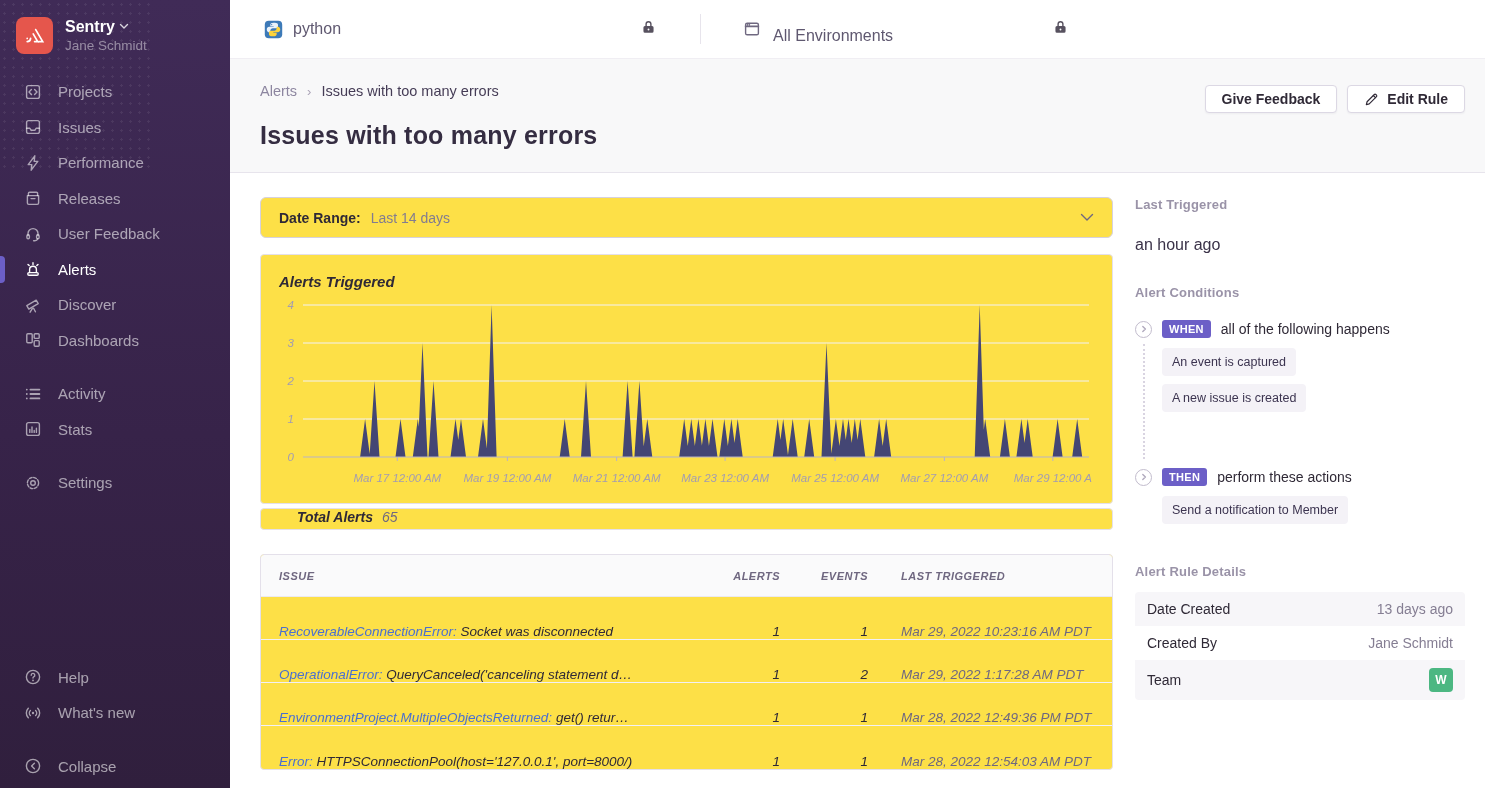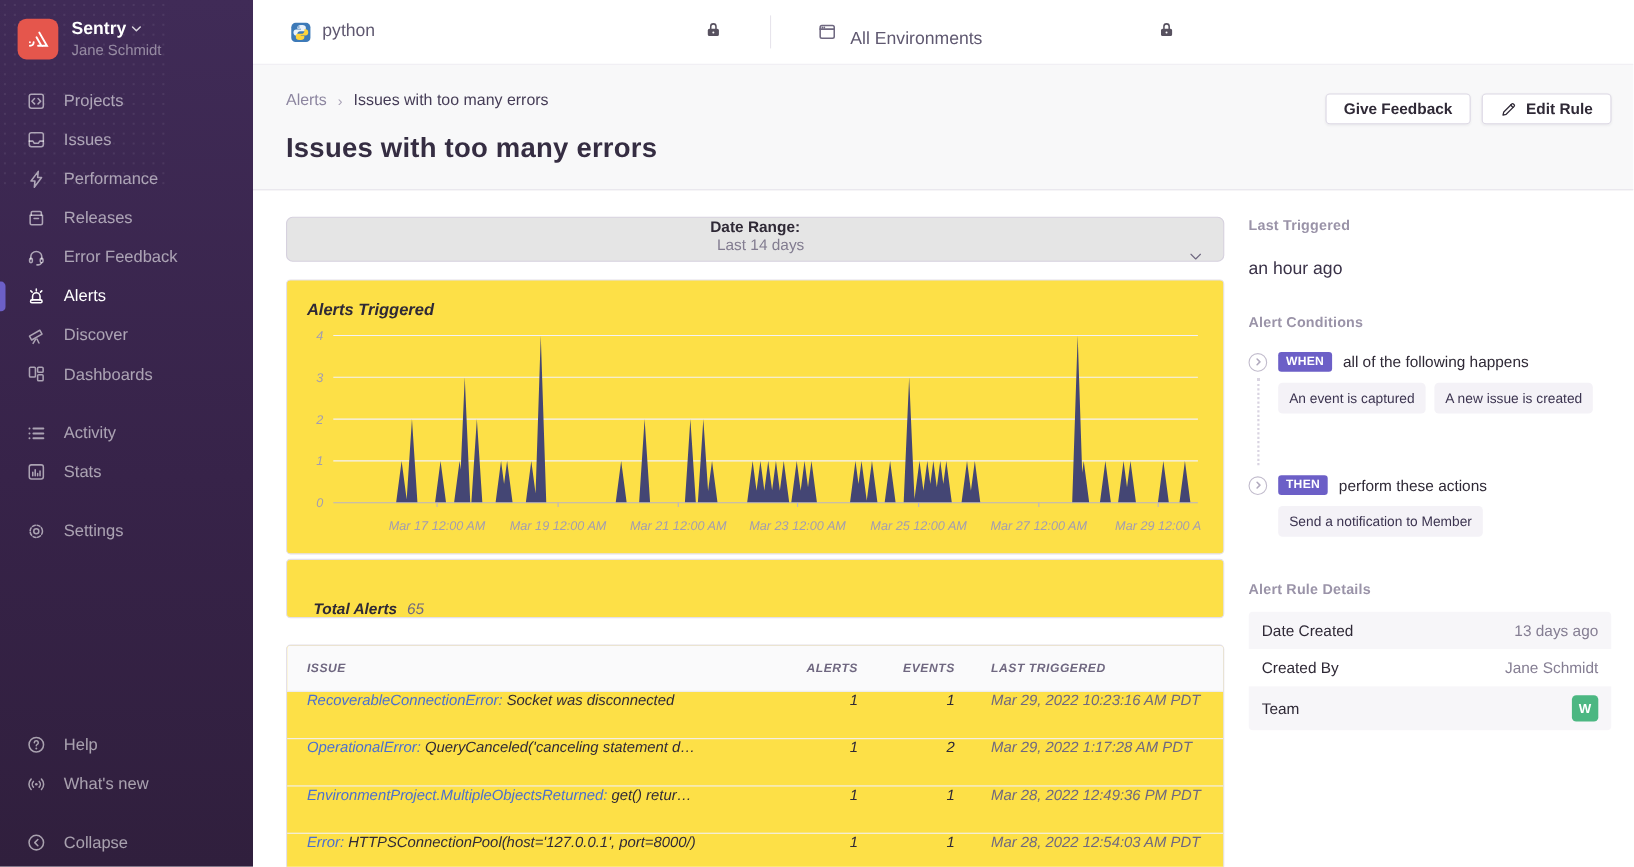--- a/index.html
+++ b/index.html
@@ -85,44 +85,44 @@
     background:#fff;border:1px solid #dcd8e4;border-radius:4px;
     padding:0 16px;height:28px;display:flex;align-items:center;gap:8px;
     font-size:14px;font-weight:bold;color:var(--ink);cursor:pointer;
     box-shadow:0 1px 2px rgba(40,30,60,.05);font-family:inherit;
   }
   
   .content{flex:1;display:flex;padding:24px 20px 0 30px;gap:22px;min-height:0;}
   .col-main{width:853px;min-width:853px;}
   .col-side{flex:1;padding-left:0px;min-width:0;}
   .daterange{
-    border:1px solid #d6d1de;border-radius:6px;height:41px;background:#e5e5e5;
-    display:flex;align-items:center;padding:0 18px;cursor:pointer;flex-direction:column;
+    border:1px solid #d6d1de;border-radius:6px;height:41px;background:#fde047;
+    display:flex;align-items:center;padding:0 18px;cursor:pointer;
   }
   .daterange-label{font-size:14px;font-weight:bold;color:var(--ink);}
   .daterange-value{font-size:14px;color:#827c90;margin-left:10px;}
   .daterange-caret{margin-left:auto;color:#6f6880;}
   .card{border:1px solid var(--border);border-radius:4px;background:#fde047;font-style:italic;}
   .chart-card{margin-top:16px;padding:16px 16px 6px 16px;}
   .chart-title{font-size:15px;font-weight:bold;color:var(--ink);margin:2px 0 4px 2px;}
   .chart-wrap{width:100%;overflow:hidden;}
   .chart-wrap svg{display:block;}
   .chart-wrap text.axis{font-size:11.5px;fill:#a29cb2;font-family:"Liberation Sans",sans-serif;}
-  .totals-card{margin-top:4px;height:54px;display:flex;align-items:flex-end;padding:0 24px;}
+  .totals-card{margin-top:4px;height:22px;display:flex;align-items:flex-start;padding:0 36px;}
   .totals-label{font-size:14px;font-weight:bold;color:var(--ink);}
   .totals-value{font-size:14px;color:#6f6880;margin-left:9px;}
   
   .table-card{margin-top:24px;overflow:hidden;}
   .t-head{
     background:#fafafb;border-bottom:1px solid var(--border-soft);
     display:flex;align-items:center;height:42px;padding:0 18px;
     font-size:11px;font-weight:bold;letter-spacing:.5px;color:#6f6780;
   }
   .t-row{
-    display:flex;align-items:flex-start;height:43px;padding:0 18px;
+    display:flex;align-items:flex-end;height:43px;padding:0 18px;
     border-bottom:1px solid #f2f0f5;font-size:13.5px;
   }
   .t-row:last-child{border-bottom:none;}
   .c-issue{flex:1;min-width:0;white-space:nowrap;overflow:hidden;text-overflow:ellipsis;padding-right:14px;}
   .c-alerts{width:62px;text-align:right;flex:none;}
   .c-events{width:88px;text-align:right;flex:none;}
   .c-last{width:226px;flex:none;padding-left:33px;}
   .t-row .c-last{color:#6f6880;}
   .issue-link{color:var(--link);cursor:pointer;}
   .issue-rest{color:var(--ink);}
@@ -134,21 +134,21 @@
   .cond-step{display:flex;align-items:center;gap:10px;position:relative;}
   .cond-circle{
     width:17px;height:17px;border-radius:50%;border:1px solid #c2bccd;color:#b1aabe;
     display:flex;align-items:center;justify-content:center;flex:none;background:#fff;z-index:1;
   }
   .badge{
     background:var(--accent);color:#fff;font-size:11px;font-weight:bold;
     padding:3px 7px;border-radius:3px;letter-spacing:.3px;
   }
   .cond-text{font-size:14px;color:var(--ink);}
-  .cond-items{margin:10px 0 12px 27px;display:flex;flex-direction:row;gap:8px;align-items:flex-start;}
+  .cond-items{margin:10px 0 12px 27px;display:flex;flex-direction:column;gap:8px;align-items:flex-start;}
   .chip{
     background:#f4f2f7;border-radius:4px;padding:7px 10px;font-size:12.5px;color:#3c3450;
   }
   .connector{position:absolute;left:8px;top:24px;bottom:9px;border-left:2px dotted #d9d4e1;}
   .when-block{position:relative;padding-bottom:44px;}
   .details-h{margin-top:40px;}
   .details-table{margin-top:13px;border-radius:4px;overflow:hidden;}
   .d-row{display:flex;align-items:center;justify-content:space-between;padding:8px 12px;min-height:34px;font-size:14px;}
   .d-row:nth-child(odd){background:#f7f6f9;}
   .d-label{color:var(--ink);}
@@ -220,21 +220,21 @@
     </li>
     <li class="nav-item">
       <span class="nicon">
         <svg class="line" width="18" height="18" viewBox="0 0 18 18">
             <path d="M4 10.6 V8.6 a5 5 0 0 1 10 0 v2"></path>
             <rect x="2.9" y="9.8" width="2.5" height="4" rx="1.2"></rect>
             <rect x="12.6" y="9.8" width="2.5" height="4" rx="1.2"></rect>
             <path d="M13.8 13.8 a3.2 3.2 0 0 1 -3 2 h-1.2"></path>
           </svg>
       </span>
-      <span>Error Feedback</span>
+      <span>User Feedback</span>
     </li>
     <li class="nav-item active">
       <span class="nicon">
         <svg class="line" width="18" height="18" viewBox="0 0 18 18">
             <path d="M5.6 12.6 v-3 a3.4 3.4 0 0 1 6.8 0 v3"></path>
             <rect x="3.8" y="12.6" width="10.4" height="2.6" rx="1.2"></rect>
             <path d="M9 4.6 v-1.8 M5.2 5.6 L4 4.4 M12.8 5.6 L14 4.4"></path>
           </svg>
       </span>
       <span>Alerts</span>

